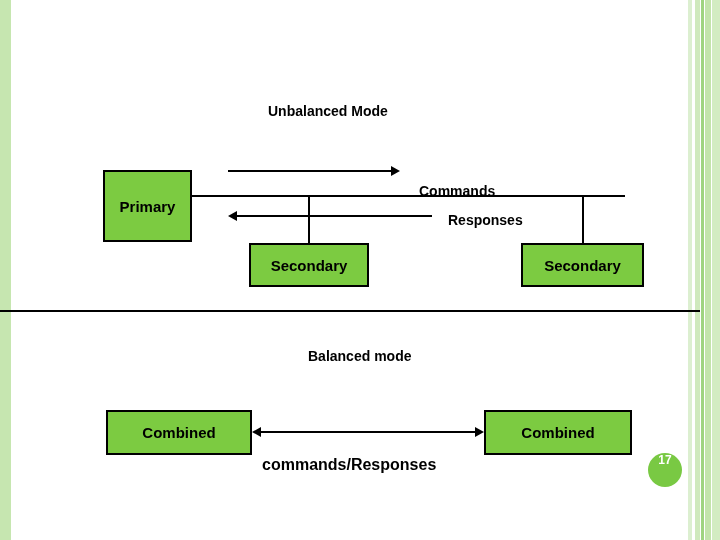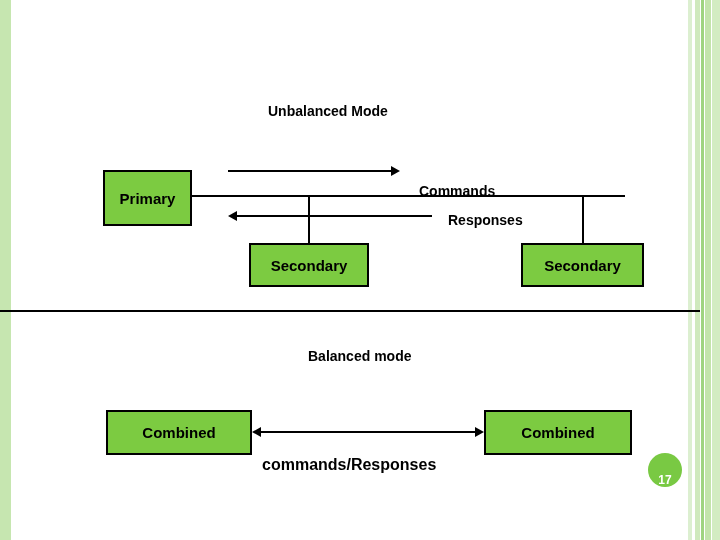--- a/index.html
+++ b/index.html
@@ -108,21 +108,21 @@
   
   #pagebadge {
     position: absolute;
     left: 648px;
     top: 453px;
     width: 34px;
     height: 34px;
     border-radius: 50%;
     background: #79c943;
     display: flex;
-    align-items: flex-end;
+    align-items: flex-start;
     justify-content: center;
   }
   #pagebadge span {
     color: #ffffff;
     font-size: 12px;
     font-weight: bold;
   }
 </style>
 </head>
 <body>
@@ -136,21 +136,21 @@
   <div class="stripe stripe-r4"></div>
   <div class="stripe stripe-r5"></div>
 
 
   <div class="dlabel" style="left:268px; top:103px;">Unbalanced Mode</div>
 
   <div class="hline" style="left:228px; top:170px; width:163px;"></div>
   <div class="arrowhead ah-right" style="left:391px; top:166px;"></div>
   <div class="dlabel" style="left:419px; top:163px;margin-top:20px;">Commands</div>
 
-  <div class="node" style="left:103px; top:170px; width:89px; height:56px;">
+  <div class="node" style="left:103px; top:170px; width:89px; height:72px;">
     <span>Primary</span>
   </div>
 
   <div class="hline" style="left:192px; top:195px; width:433px;"></div>
 
   <div class="hline" style="left:237px; top:215px; width:195px;"></div>
   <div class="arrowhead ah-left" style="left:228px; top:211px;"></div>
   <div class="dlabel" style="left:448px; top:212px;">Responses</div>
 
   <div class="vline" style="left:308px; top:195px; height:49px;"></div>

